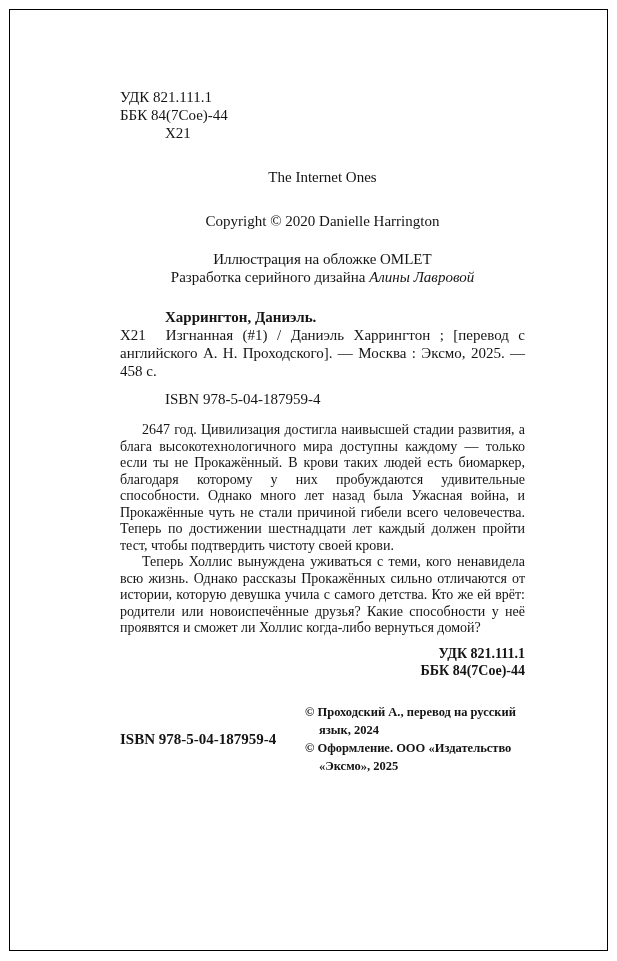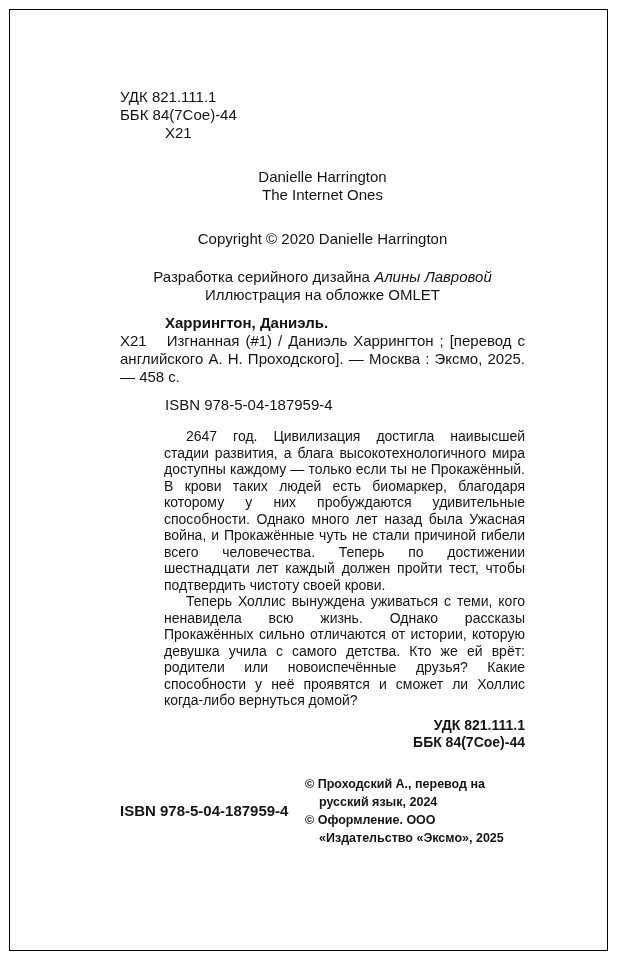--- a/index.html
+++ b/index.html
@@ -2,21 +2,21 @@
 <html><head>
 <meta charset="utf-8">
 <style>
   * { margin: 0; padding: 0; box-sizing: border-box; }
   html, body { background: #ffffff; }
   .page {
     position: relative;
     width: 617px;
     height: 961px;
     background: #ffffff;
-    font-family: Liberation Sans, sans-serif;
+    font-family: Liberation Serif, serif;
     color: #141414;
     overflow: hidden;
     padding-left: 16px;
   }
   .frame {
     position: absolute;
     left: 9px; top: 9px; right: 9px; bottom: 10px;
     border: 1.5px solid #000;
     pointer-events: none;
   }
@@ -27,28 +27,28 @@
     width: 405px;
     font-size: 15px;
     line-height: 18px;
   }
   .codes-top { text-align: left; }
   .indent45 { padding-left: 45px; }
   .center { text-align: center; }
   .block-author-orig { margin-top: 26px; }
   .block-copyright { margin-top: 26px; }
   .block-credits { margin-top: 20px; }
-  .block-bib { margin-top: 10px; }
+  .block-bib { margin-top: 22px; }
   .bold { font-weight: bold; }
   .italic { font-style: italic; }
   .bib-entry { text-align: justify; margin-top: 0; }
   .bib-code { display: inline-block; }
   .bib-gap { display: inline-block; width: 20px; }
   .isbn-center { margin-top: 10px; }
-  .annotation { margin-top: 14px; margin-left: 44px; }
+  .annotation { margin-top: 14px; }
   .annotation p {
     font-size: 14px;
     line-height: 16.5px;
     text-align: justify;
     text-indent: 22px;
   }
   .codes-bottom {
     margin-top: 8px;
     text-align: right;
     font-weight: bold;
@@ -85,31 +85,30 @@
 
   <div class="content">
 
     <div class="codes-top">
       <div>УДК 821.111.1</div>
       <div>ББК 84(7Сое)-44</div>
       <div class="indent45">Х21</div>
     </div>
 
     <div class="center block-author-orig">
-      <div>Danielle Harrington</div>
       <div>The Internet Ones</div>
     </div>
 
     <div class="center block-copyright">
       <div>Copyright © 2020 Danielle Harrington</div>
     </div>
 
     <div class="center block-credits">
+      <div>Иллюстрация на обложке OMLET</div>
       <div><span>Разработка серийного дизайна </span><span class="italic">Алины Лавровой</span></div>
-      <div>Иллюстрация на обложке OMLET</div>
     </div>
 
     <div class="block-bib">
       <div class="bold indent45">Харрингтон, Даниэль.</div>
       <p class="bib-entry"><span class="bib-code">Х21</span><span class="bib-gap"></span><span>Изгнанная (#1) / Даниэль Харрингтон ; [перевод с английского А. Н. Проходского]. — Москва : Эксмо, 2025. — 458 с.</span></p>
       <div class="indent45 isbn-center">ISBN 978-5-04-187959-4</div>
     </div>
 
     <div class="annotation">
       <p>2647 год. Цивилизация достигла наивысшей стадии развития, а блага высокотехнологичного мира доступны каждому — только если ты не Прокажённый. В крови таких людей есть биомаркер, благодаря которому у них пробуждаются удивительные способности. Однако много лет назад была Ужасная война, и Прокажённые чуть не стали причиной гибели всего человечества. Теперь по достижении шестнадцати лет каждый должен пройти тест, чтобы подтвердить чистоту своей крови.</p>

